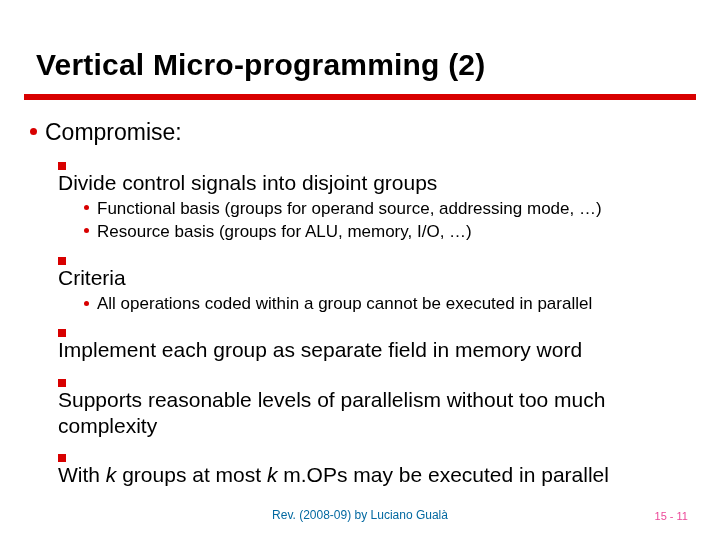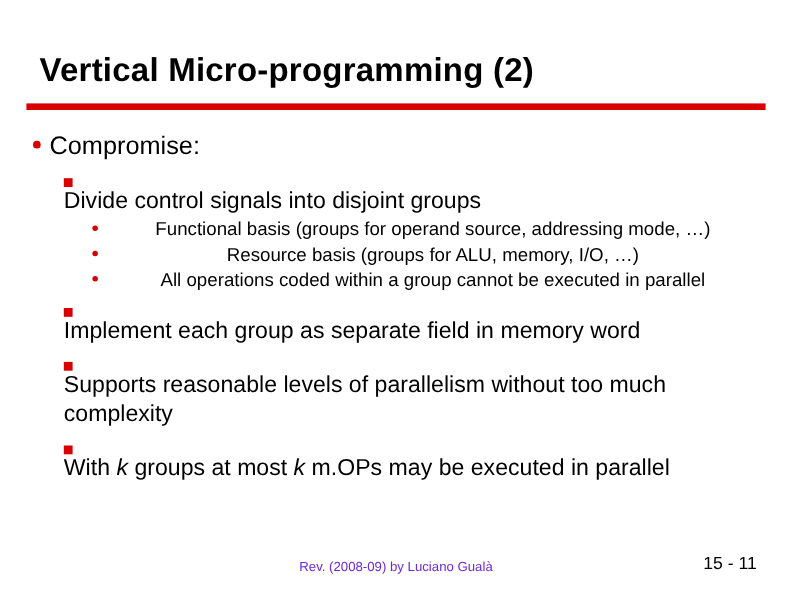--- a/index.html
+++ b/index.html
@@ -44,21 +44,20 @@
     line-height: 1.25;
     margin-left: 28px;
     margin-top: 6px;
     flex-direction: column;
   }
   .l3 {
     font-size: 17px;
     line-height: 1.25;
     margin-left: 54px;
     margin-top: 2px;
-    text-align: center;
   }
   .row {
     display: flex;
     align-items: flex-start;
   }
   .dot {
     flex: 0 0 auto;
     margin-right: 8px;
     margin-top: 0.32em;
   }
@@ -86,28 +85,28 @@
   .italic {
     font-style: italic;
   }
   .footer-center {
     position: absolute;
     bottom: 18px;
     left: 0;
     width: 720px;
     text-align: center;
     font-size: 12px;
-    color: #6d28d9;
+    color: #0369a1;
   }
   .footer-right {
     position: absolute;
     bottom: 18px;
     right: 32px;
-    font-size: 16px;
-    color: #000000;
+    font-size: 11px;
+    color: #ec4899;
   }
 </style>
 </head>
 <body>
 
 <div class="slide">
 
   <div class="title">Vertical Micro-programming (2)</div>
   <div class="rule"></div>
 
@@ -125,20 +124,24 @@
 
     <div class="row l3">
       <div class="dot disc sm"></div>
       <div class="txt">Functional basis (groups for operand source, addressing mode, …)</div>
     </div>
     <div class="row l3">
       <div class="dot disc sm"></div>
       <div class="txt">Resource basis (groups for ALU, memory, I/O, …)</div>
     </div>
 
+    <div class="row l2">
+      <div class="dot sq"></div>
+      <div class="txt">Criteria</div>
+    </div>
 
     <div class="row l3">
       <div class="dot disc sm"></div>
       <div class="txt">All operations coded within a group cannot be executed in parallel</div>
     </div>
 
     <div class="row l2">
       <div class="dot sq"></div>
       <div class="txt">Implement each group as separate field in memory word</div>
     </div>

